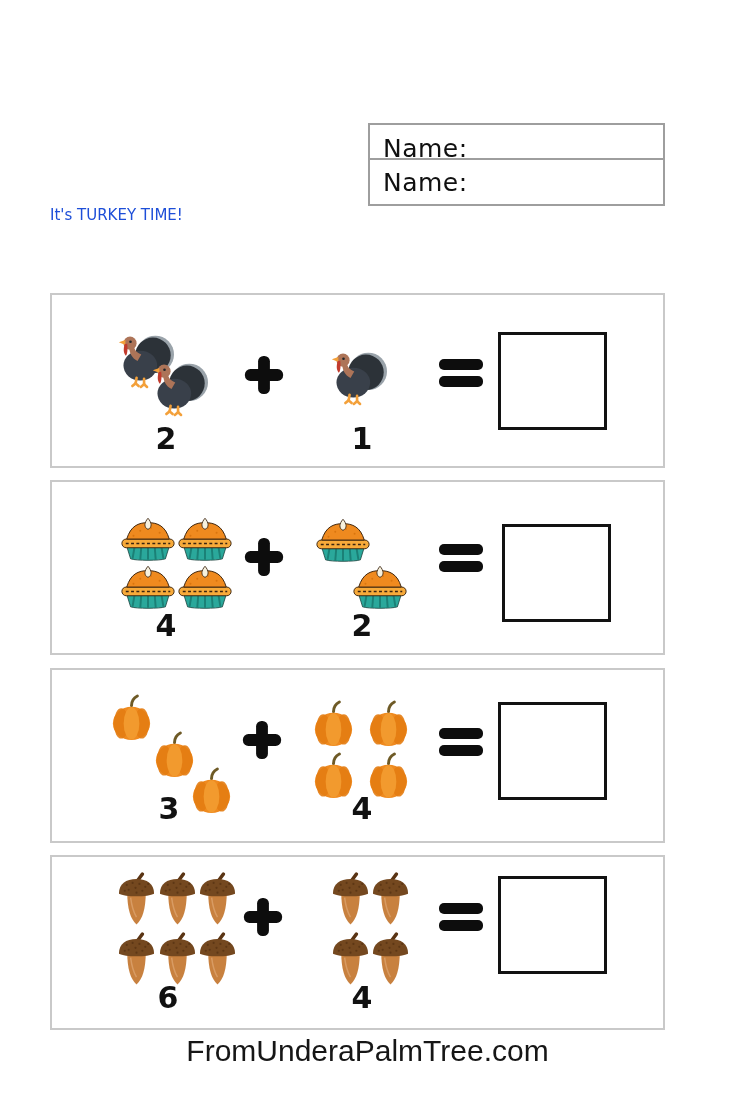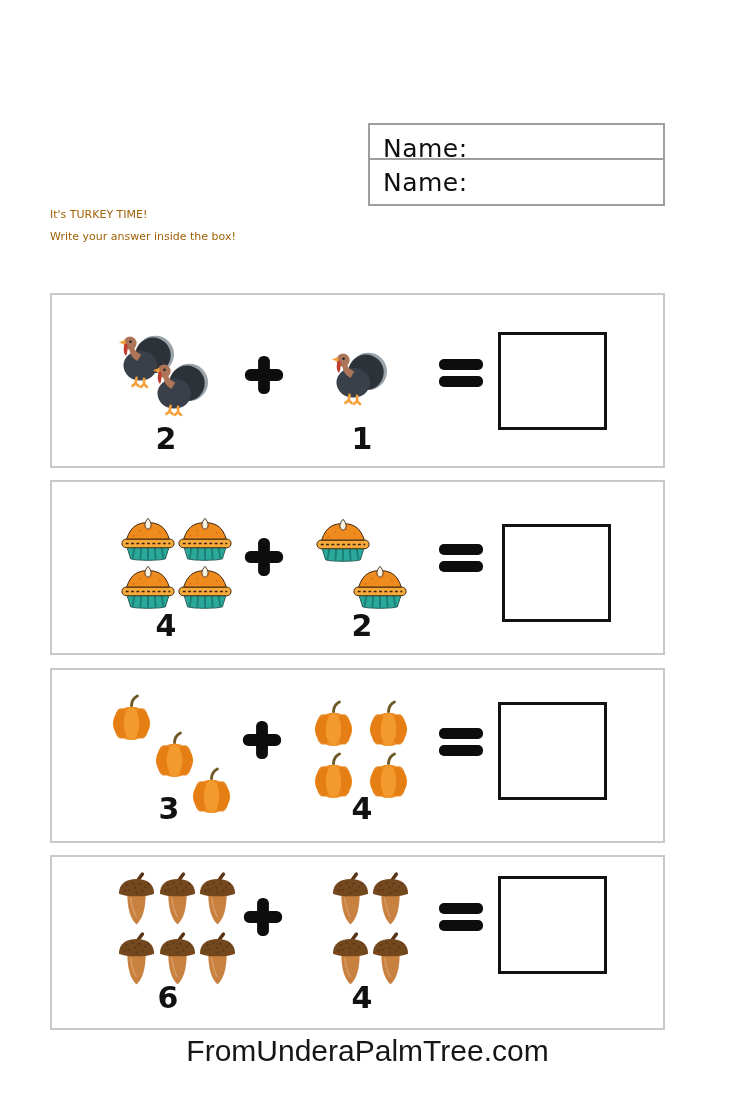--- a/index.html
+++ b/index.html
@@ -16,21 +16,21 @@
   }
   .field-box{
     position:absolute;left:368px;width:297px;background:#fff;
     border:2px solid var(--field-border,#9e9e9e);box-sizing:border-box;
     display:flex;align-items:center;
   }
   .field-box.name{top:96px;height:50px;margin-top:27px;}
   .field-box.date{top:158px;height:48px;}
   .field-label{font-size:25px;color:#101010;margin-left:13px;letter-spacing:0.5px;}
   .instructions{
-    position:absolute;left:50px;top:204px;font-size:11px;line-height:22px;color:#a16207;
+    position:absolute;left:50px;top:204px;font-size:15px;line-height:22px;color:#1d4ed8;
   }
   .instructions p{margin:0;}
   
   .problem{
     position:absolute;left:50px;width:615px;height:175px;background:#fff;
     border:2px solid var(--box-border,#c9c9c9);box-sizing:border-box;
   }
   .icon{position:absolute;}
   .op{position:absolute;}
   .answer-box{
@@ -130,21 +130,20 @@
 
   <div class="field-box name">
     <span class="field-label">Name:</span>
   </div>
   <div class="field-box date">
     <span class="field-label">Name:</span>
   </div>
 
   <div class="instructions">
     <p>It's TURKEY TIME!</p>
-    <p>Write  your answer inside the box!</p>
   </div>
 
   <main id="problems">
       <div class="problem" style="top: 293px;">
         <svg class="icon" style="left:64px;top:36px" width="58" height="58">
           <use href="#sym-turkey"></use>
         </svg>
         <svg class="icon" style="left:98px;top:64px" width="58" height="58">
           <use href="#sym-turkey"></use>
         </svg>

